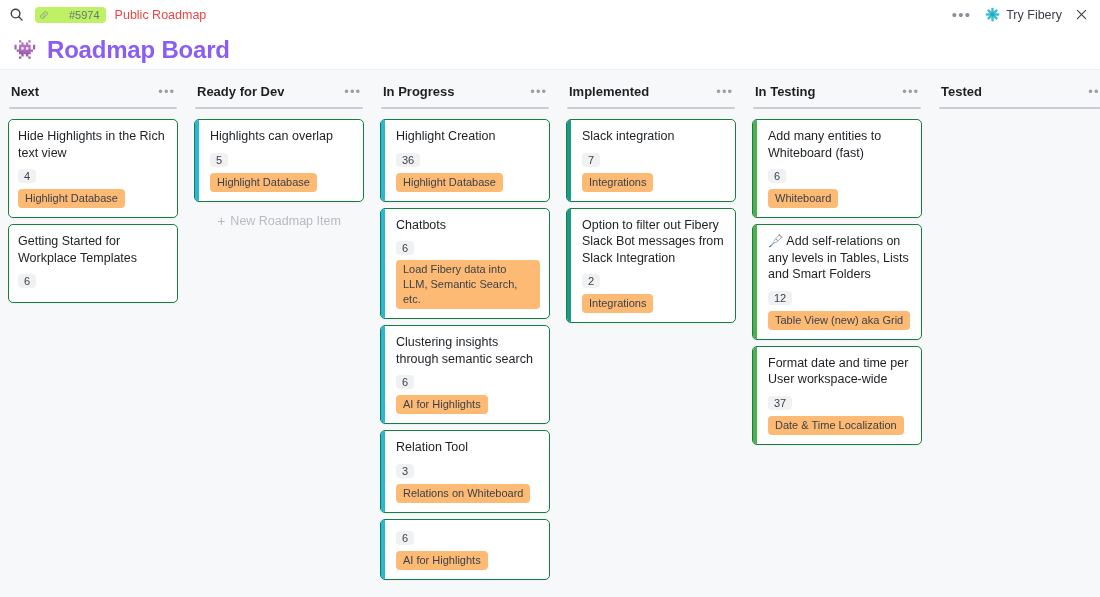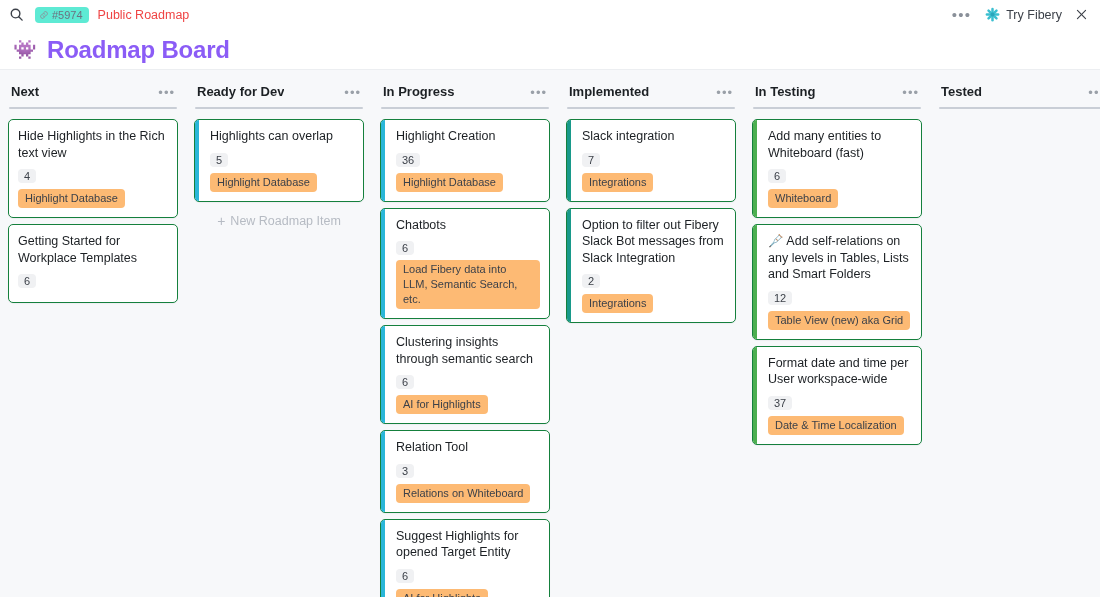--- a/index.html
+++ b/index.html
@@ -20,22 +20,22 @@
     padding: 0 10px 0 6px;
     background: #ffffff;
     position: relative;
   }
   .topbar-left { display: flex; align-items: center; gap: 9px; flex: 1; min-width: 0; }
   .search-icon { width: 20px; height: 20px; display: flex; align-items: center; justify-content: center; cursor: pointer; }
   .search-icon svg { display: block; }
   .id-badge {
     display: inline-flex;
     align-items: center;
-    gap: 3px;
-    background: #5eead4;
+    gap: 20px;
+    background: #bef264;
     border-radius: 4px;
     padding: 2px 6px 2px 4px;
     font-size: 11px;
     color: #6b7280;
     cursor: pointer;
     white-space: nowrap;
   }
   .id-badge .link-glyph { display: flex; align-items: center; }
   .breadcrumb-text {
     font-size: 12.5px;
@@ -111,21 +111,21 @@
     width: 186px;
     flex: 0 0 186px;
     height: 100%;
     display: flex;
     flex-direction: column;
     padding: 0 7px;
     position: relative;
   }
   .col-header {
     display: flex;
-    align-items: flex-end;
+    align-items: center;
     justify-content: space-between;
     padding: 14px 4px 8px 4px;
     flex: 0 0 auto;
   }
   .col-title {
     font-size: 13px;
     font-weight: bold;
     color: #1c2024;
     white-space: nowrap;
     overflow: hidden;
@@ -294,21 +294,21 @@
         <div class="col-header">
           <div class="col-title">In Progress</div>
           <div class="col-dots">•••</div>
         </div>
         <div class="col-rule"></div>
         <div class="col-body">
           <div class="card has-stripe"><div class="card-stripe" style="background: rgb(41, 182, 216);"></div><div class="card-title">Highlight Creation</div><div class="card-count">36</div><div><span class="card-tag">Highlight Database</span></div></div>
           <div class="card has-stripe"><div class="card-stripe" style="background: rgb(41, 182, 216);"></div><div class="card-title">Chatbots</div><div class="card-count">6</div><div><span class="card-tag">Load Fibery data into LLM, Semantic Search, etc.</span></div></div>
           <div class="card has-stripe"><div class="card-stripe" style="background: rgb(41, 182, 216);"></div><div class="card-title">Clustering insights through semantic search</div><div class="card-count">6</div><div><span class="card-tag">AI for Highlights</span></div></div>
           <div class="card has-stripe"><div class="card-stripe" style="background: rgb(41, 182, 216);"></div><div class="card-title">Relation Tool</div><div class="card-count">3</div><div><span class="card-tag">Relations on Whiteboard</span></div></div>
-          <div class="card has-stripe"><div class="card-stripe" style="background: rgb(41, 182, 216);"></div><div class="card-title">Suggest Highlights for opened Target Entity</div><div class="card-count">6</div><div><span class="card-tag">AI for Highlights</span></div></div>
+          <div class="card has-stripe"><div class="card-stripe" style="background: rgb(41, 182, 216);"></div><div class="card-count">6</div><div><span class="card-tag">AI for Highlights</span></div></div>
         </div>
       </div>
       <div class="column">
         <div class="col-header">
           <div class="col-title">Implemented</div>
           <div class="col-dots">•••</div>
         </div>
         <div class="col-rule"></div>
         <div class="col-body">
           <div class="card has-stripe"><div class="card-stripe" style="background: rgb(24, 153, 138);"></div><div class="card-title">Slack integration</div><div class="card-count">7</div><div><span class="card-tag">Integrations</span></div></div>

